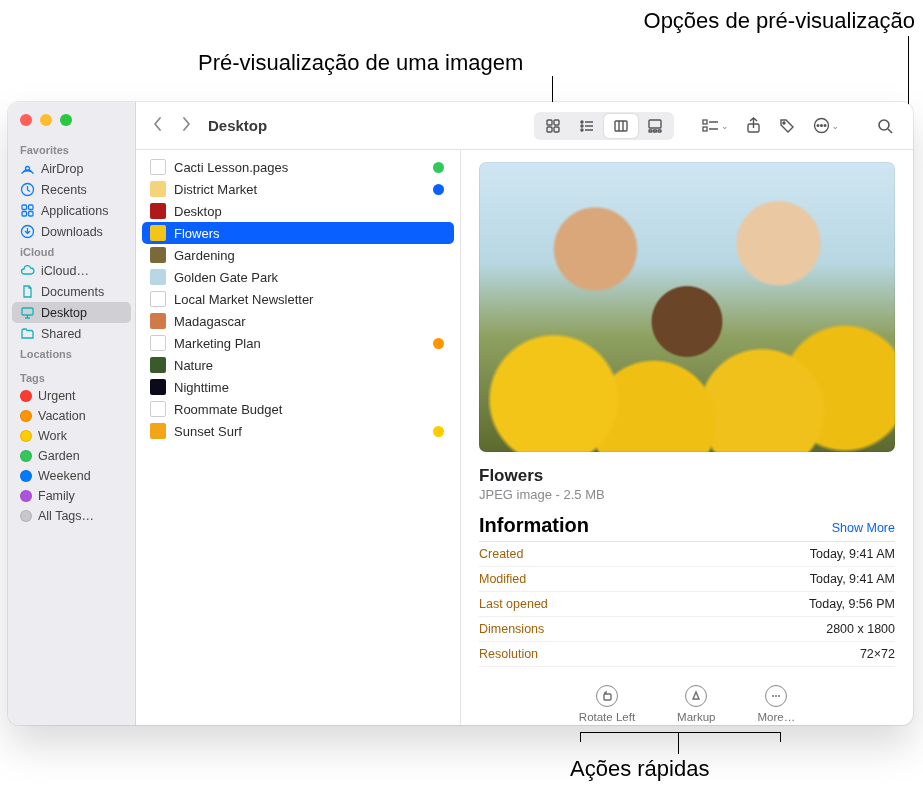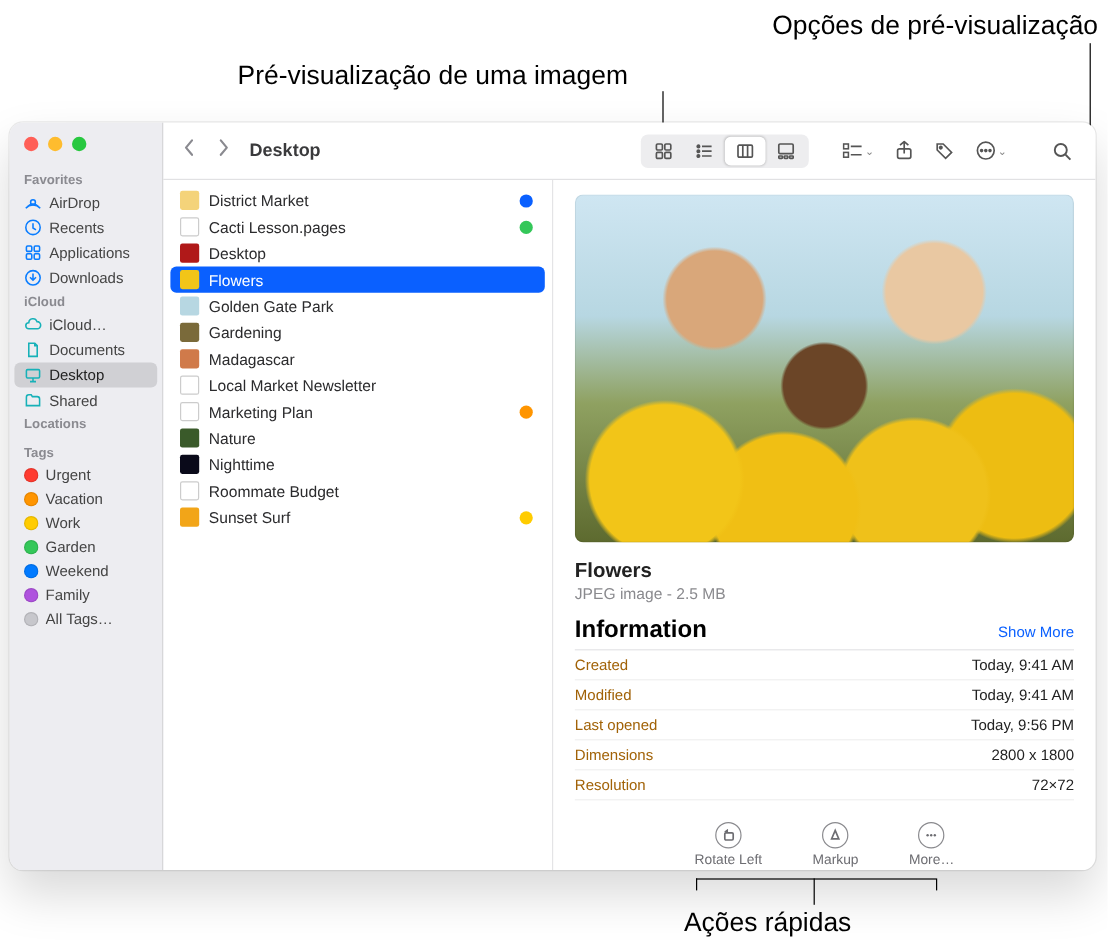--- a/index.html
+++ b/index.html
@@ -283,52 +283,52 @@
           <svg width="16" height="16" viewBox="0 0 16 16" fill="none" stroke="#555" stroke-width="1.6">
             <circle cx="7" cy="7" r="5"></circle>
             <line x1="11" y1="11" x2="15" y2="15"></line>
           </svg>
         </div>
     </div>
 
     <div class="content">
       <div class="filelist" id="filelist">
           <div class="row">
+            <div class="fi" style="background:#fff;border:1px solid #ccc;"></div>
+            <span>Cacti Lesson.pages</span>
+            <div class="tagr" style="background:#34c759"></div>
+          </div>
+          <div class="row">
             <div class="fi" style="background:#f4d37a;"></div>
             <span>District Market</span>
             <div class="tagr" style="background:#0a60ff"></div>
           </div>
           <div class="row">
-            <div class="fi" style="background:#fff;border:1px solid #ccc;"></div>
-            <span>Cacti Lesson.pages</span>
-            <div class="tagr" style="background:#34c759"></div>
-          </div>
-          <div class="row">
             <div class="fi" style="background:#b01919;"></div>
             <span>Desktop</span>
           </div>
           <div class="row sel">
             <div class="fi" style="background:#f2c518;"></div>
             <span>Flowers</span>
           </div>
           <div class="row">
+            <div class="fi" style="background:#7a6a3a;"></div>
+            <span>Gardening</span>
+          </div>
+          <div class="row">
             <div class="fi" style="background:#b7d7e2;"></div>
             <span>Golden Gate Park</span>
           </div>
           <div class="row">
-            <div class="fi" style="background:#7a6a3a;"></div>
-            <span>Gardening</span>
+            <div class="fi" style="background:#fff;border:1px solid #ccc;"></div>
+            <span>Local Market Newsletter</span>
           </div>
           <div class="row">
             <div class="fi" style="background:#d07a4a;"></div>
             <span>Madagascar</span>
-          </div>
-          <div class="row">
-            <div class="fi" style="background:#fff;border:1px solid #ccc;"></div>
-            <span>Local Market Newsletter</span>
           </div>
           <div class="row">
             <div class="fi" style="background:#fff;border:1px solid #ccc;"></div>
             <span>Marketing Plan</span>
             <div class="tagr" style="background:#ff9500"></div>
           </div>
           <div class="row">
             <div class="fi" style="background:#3a5a2a;"></div>
             <span>Nature</span>
           </div>

